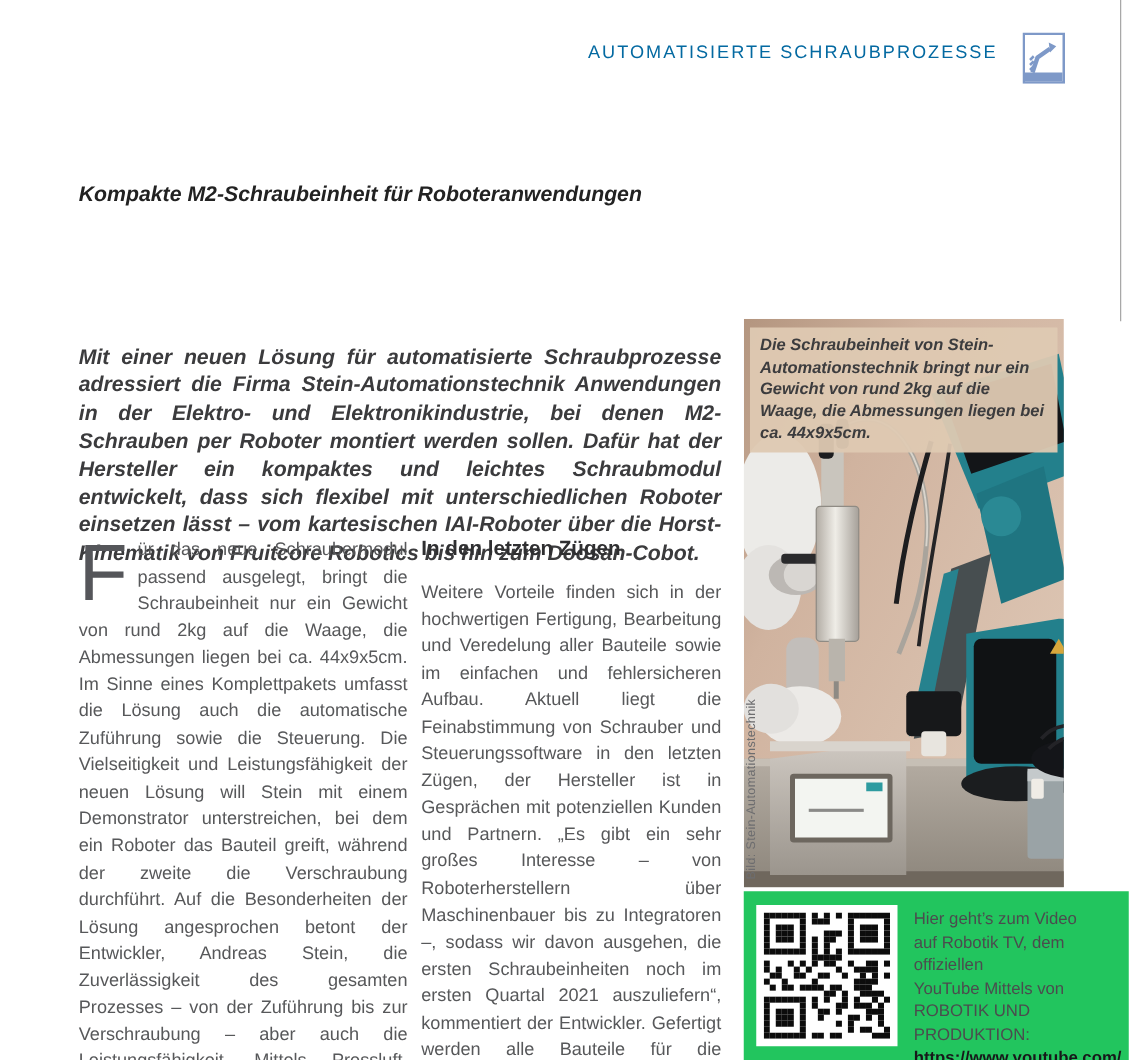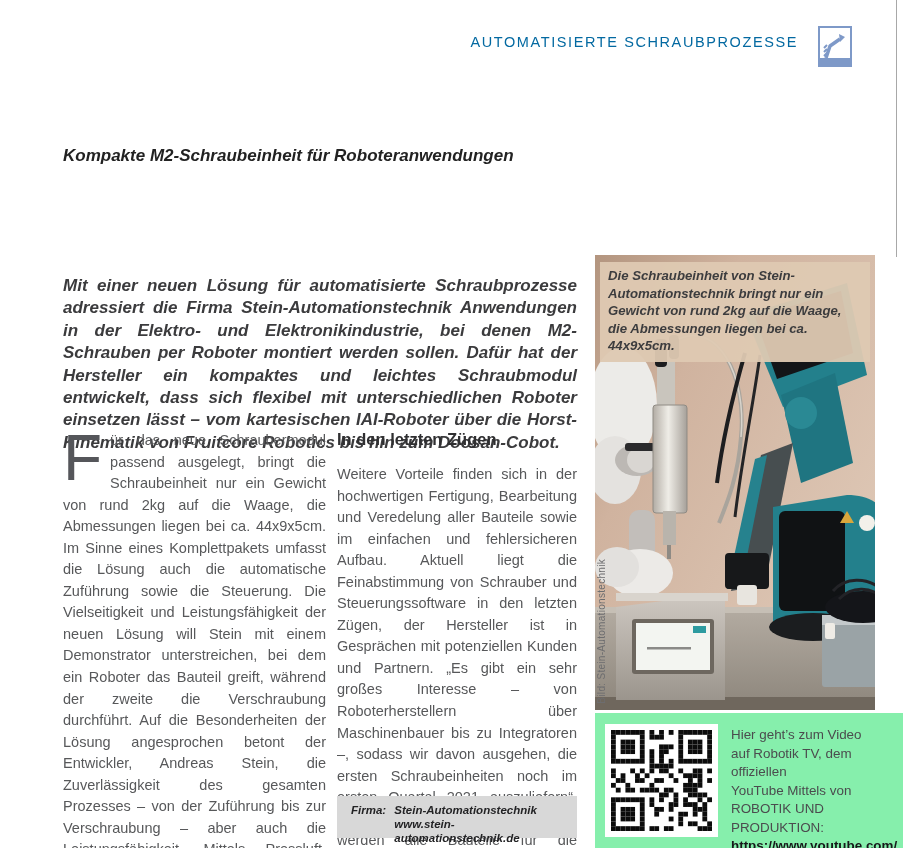--- a/index.html
+++ b/index.html
@@ -31,31 +31,31 @@
   .dropcap{float:left;font-size:64px;line-height:50px;padding:3px 8px 0 0;color:#55565a;}
   .subheading{margin:0 0 15px 0;font-size:16.5px;font-weight:bold;color:#2f2f31;}
 
   
   .company-box{position:absolute;left:337px;top:796px;width:240px;height:42px;
     background:#d8d8d8;box-sizing:border-box;padding:7px 0 0 14px;display:flex;
     font-size:11.5px;font-weight:bold;font-style:italic;color:#232325;line-height:14px;}
   .company-box .label{width:44px;}
 
   
-  .photo{position:absolute;left:595px;top:255px;width:280px;height:455px;overflow:hidden;}
+  .photo{position:absolute;left:595px;top:255px;width:256px;height:455px;overflow:hidden;}
   .photo svg{position:absolute;left:0;top:0;}
   .photo-caption{position:absolute;left:5px;right:5px;top:7px;
     background:rgba(222,201,178,.95);padding:5px 8px 7px 8px;
     font-size:13.2px;font-weight:bold;font-style:italic;line-height:17.6px;color:#3c3c3e;}
   .photo-credit{position:absolute;left:1px;bottom:6px;
     writing-mode:vertical-rl;transform:rotate(180deg);
     font-size:10px;color:#6d6d6f;letter-spacing:.3px;}
 
   
-  .video-panel{position:absolute;left:595px;top:713px;width:308px;height:135px;background:#86efac;}
+  .video-panel{position:absolute;left:595px;top:713px;width:308px;height:135px;background:#22c55e;}
   .qr-tile{position:absolute;left:10px;top:11px;width:113px;height:113px;background:#fff;
     box-sizing:border-box;padding:6px;}
   .video-text{position:absolute;left:136px;top:13px;right:6px;
     font-size:13.4px;line-height:18.5px;color:#4b4c4e;}
   .video-text .url{font-weight:bold;color:#17181a;}
 </style>
 </head>
 <body>
 
 <div class="page">
@@ -83,27 +83,20 @@
   </div>
 
   <div class="col-mid">
     <h2 class="subheading">In den letzten Zügen</h2>
     <p class="body-text">
       <span>Weitere Vorteile finden sich in der hochwertigen Fertigung, Bearbeitung und Veredelung aller Bauteile sowie im einfachen und fehlersicheren Aufbau. Aktuell liegt die Feinabstimmung von Schrauber und Steuerungssoftware in den letzten Zügen, der Hersteller ist in Gesprächen mit potenziellen Kunden und Partnern. „Es gibt ein sehr großes Interesse – von Roboterherstellern über Maschinenbauer bis zu Integratoren –, sodass wir davon ausgehen, die ersten Schraubeinheiten noch im ersten Quartal 2021 auszuliefern“, kommentiert der Entwickler. Gefertigt werden alle Bauteile für die Schraubeinheit mit verschiedenen Partnern in der Region südlich von München.</span>
       
     </p>
   </div>
 
-  <div class="company-box">
-    <span class="label">Firma:</span>
-    <span class="details">
-      <span>Stein-Automationstechnik</span><br>
-      <span>www.stein-automationstechnik.de</span>
-    </span>
-  </div>
 
   <div class="photo">
     <svg width="308" height="455" viewBox="0 0 308 455">
       <defs>
         <linearGradient id="wallg" x1="0" y1="0" x2="1" y2="0.6">
           <stop offset="0" stop-color="#b3957f"></stop>
             <stop offset="0.35" stop-color="#d0b39f"></stop>
             <stop offset="1" stop-color="#ddc6b4"></stop>
         </linearGradient>
         <linearGradient id="metal" x1="0" y1="0" x2="1" y2="0">

